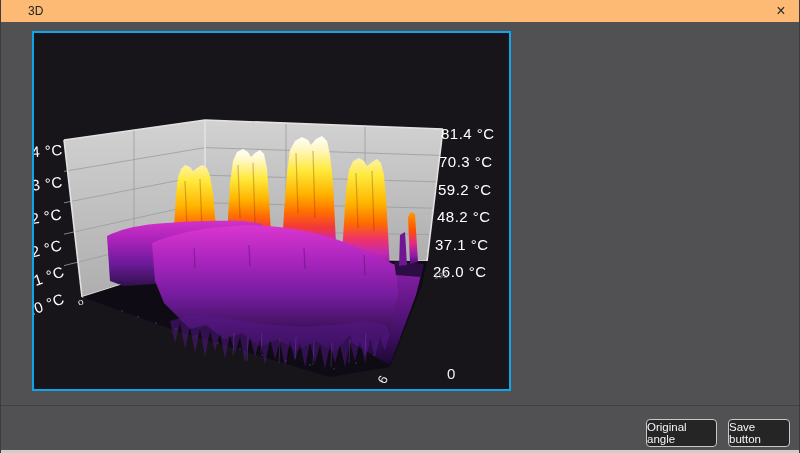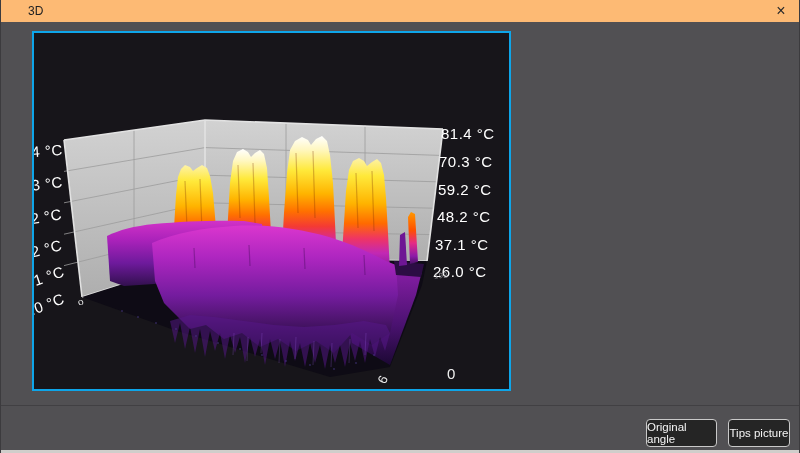--- a/index.html
+++ b/index.html
@@ -208,15 +208,15 @@
     <span class="tl leftside" style="right:445px;top:256px;transform:rotate(-21deg)">26.0 °C</span>
 
     <span class="tick" style="left:44px;top:264px;font-size:10px;transform:rotate(-20deg) scaleY(.7)">0</span>
     <span class="tick" style="left:345px;top:339px;font-size:13px;transform:rotate(-65deg)">6</span>
     <span class="tick" style="left:413px;top:332px;font-size:15px">0</span>
   </div>
 
 
   <div class="separator"></div>
   <div class="btn btn-original">Original angle</div>
-  <div class="btn btn-save">Tips picture</div>
+  <div class="btn btn-save">Save button</div>
   <div class="bottom-strip"></div>
 </div>
 
 </body></html>

